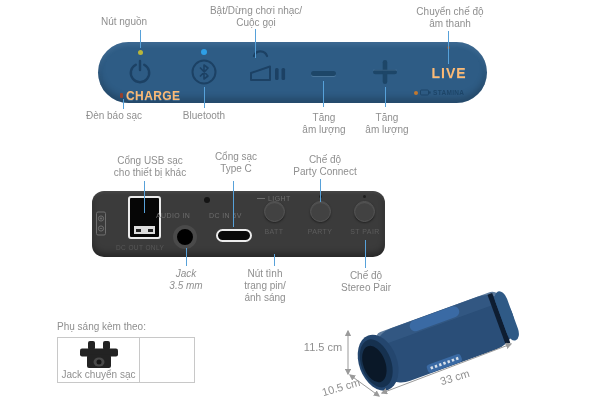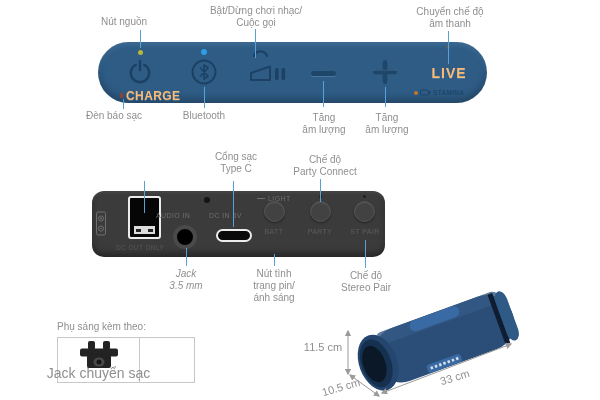--- a/index.html
+++ b/index.html
@@ -35,21 +35,21 @@
   .jack{position:absolute;left:81px;top:34px;width:16px;height:16px;border-radius:50%;
         background:#000;border:4px solid #4a4a4a;}
   .hole{position:absolute;left:112px;top:6px;width:6px;height:6px;border-radius:50%;background:#141414;}
   
   .acc-table{position:absolute;left:57px;top:337px;width:138px;height:46px;display:flex;
              border:1px solid #c8c8c8;box-sizing:border-box;background:#fff;}
   .acc-cell{position:relative;display:flex;flex-direction:column;align-items:center;
             justify-content:flex-end;box-sizing:border-box;}
   .acc-cell.first{width:82px;border-right:1px solid #c8c8c8;}
   .acc-cell.second{flex:1;}
-  .acc-label{color:#8f8f8f;font-size:14px;line-height:1;padding-bottom:2px;white-space:nowrap;}
+  .acc-label{color:#8f8f8f;font-size:10px;line-height:1;padding-bottom:2px;white-space:nowrap;}
   .acc-icon{position:absolute;top:3px;left:50%;transform:translateX(-50%);}
 </style>
 </head>
 <body>
 
 <div class="stage">
 
   <div class="lbl" style="left:124px;top:16px;">Nút nguồn</div>
   <div class="lbl" style="left:256px;top:5px;">Bật/Dừng chơi nhạc/
 Cuộc gọi</div>
@@ -106,20 +106,22 @@
     <div style="position:absolute;left:316px;top:47px;display:flex;align-items:center;gap:2px;">
       <span class="dot" style="position:static;width:4px;height:4px;background:#c2782f;"></span>
       <svg width="11" height="7" viewBox="0 0 11 7">
         <rect x="0.5" y="1" width="8" height="5" rx="1" fill="none" stroke="#1d4568" stroke-width="1"></rect>
         <rect x="9" y="2.4" width="1.6" height="2.2" fill="#1d4568"></rect>
       </svg>
       <span style="font-size:6.5px;font-weight:bold;color:#1d4568;letter-spacing:.3px;">STAMINA</span>
     </div>
   </div>
 
+  <div class="lbl" style="left:150px;top:155px;">Cổng USB sạc
+cho thiết bị khác</div>
   <div class="lbl" style="left:236px;top:151px;">Cổng sạc
 Type C</div>
   <div class="lbl" style="left:325px;top:154px;">Chế độ
 Party Connect</div>
 
   <div class="leader" style="left:144px;top:181px;height:32px;"></div>
   <div class="leader" style="left:233px;top:181px;height:46px;"></div>
   <div class="leader" style="left:320px;top:179px;height:23px;"></div>
 
   <div class="panel">
@@ -159,21 +161,21 @@
     <div class="ptxt" style="left:210px;top:37px;width:36px;text-align:center;color:#5d5d5d;">PARTY</div>
     <div class="ptxt" style="left:251px;top:37px;width:44px;text-align:center;color:#5d5d5d;">ST PAIR</div>
   </div>
 
   <div class="leader" style="left:186px;top:248px;height:18px;"></div>
   <div class="leader" style="left:274px;top:254px;height:12px;"></div>
   <div class="leader" style="left:365px;top:240px;height:28px;"></div>
 
   <div class="lbl" style="left:186px;top:268px;font-style:italic;">Jack
 3.5 mm</div>
-  <div class="lbl" style="left:274px;top:268px;">Nút tình
+  <div class="lbl" style="left:265px;top:268px;">Nút tình
 trạng pin/
 ánh sáng</div>
   <div class="lbl" style="left:366px;top:270px;">Chế độ
 Stereo Pair</div>
 
   <div class="lbl-left" style="left:57px;top:321px;">Phụ sáng kèm theo:</div>
   <div class="acc-table">
     <div class="acc-cell first">
       <svg class="acc-icon" width="38" height="28" viewBox="0 0 38 28">
         <rect x="8" y="0" width="7" height="9" rx="2" fill="#232323"></rect>

